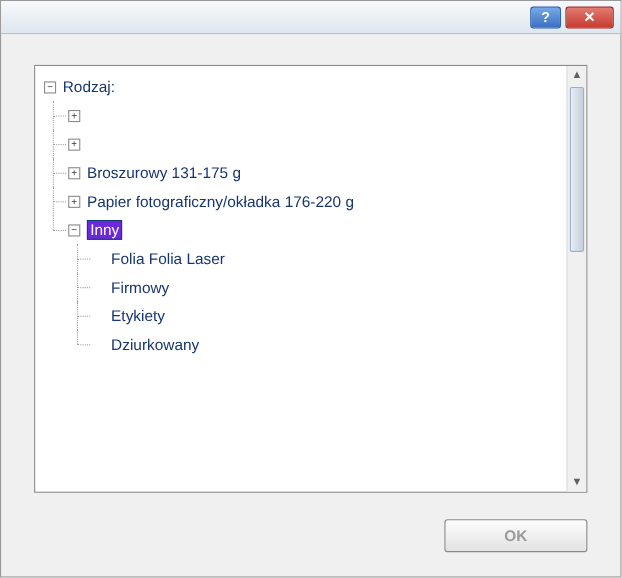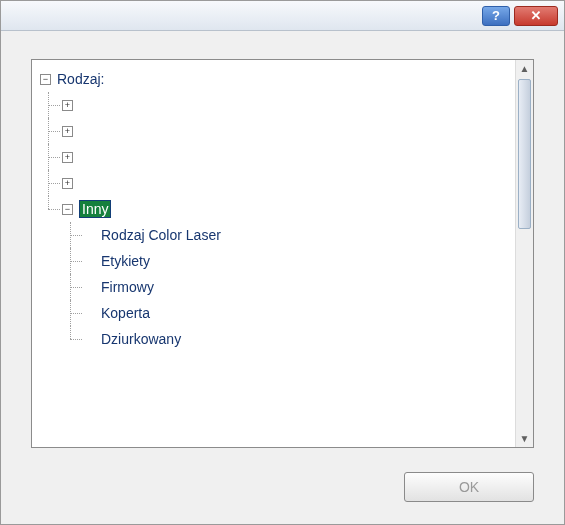--- a/index.html
+++ b/index.html
@@ -153,21 +153,21 @@
     line-height: 1;
     color: #333;
     position: relative;
     z-index: 1;
     flex-shrink: 0;
     cursor: pointer;
   }
   .toggle.hidden { visibility: hidden; }
   .label { cursor: pointer; }
   .label.selected {
-    background: #15803d;
+    background: #6d28d9;
     color: #fff;
     border: 1px solid #123e77;
     padding: 0 2px;
   }
 
   .buttons {
     padding: 16px 30px 22px 0;
     display: flex;
     justify-content: flex-end;
     gap: 18px;
@@ -179,20 +179,21 @@
     border-radius: 3px;
     background: linear-gradient(to bottom, #fdfdfd, #e2e2e2);
     font-family: inherit;
     font-size: 14px;
     color: #333;
     cursor: pointer;
   }
   .btn:disabled {
     color: #9a9a9a;
     cursor: default;
+    font-weight: bold;
   }
 </style>
 </head>
 <body>
 
 <div class="dialog">
 
   <div class="titlebar">
     <div class="tb-btn tb-help">
       <span>?</span>
@@ -222,57 +223,53 @@
 
               <li class="node">
                 <div class="row">
                   <span class="toggle">+</span>
                 </div>
               </li>
 
               <li class="node">
                 <div class="row">
                   <span class="toggle">+</span>
-                </div>
-              </li>
-
-              <li class="node">
-                <div class="row">
-                  <span class="toggle">+</span>
+                  <span class="label">Broszurowy 131-175 g</span>
+                </div>
+              </li>
+
+              <li class="node">
+                <div class="row">
+                  <span class="toggle">+</span>
+                  <span class="label">Papier fotograficzny/okładka 176-220 g</span>
                 </div>
               </li>
 
               <li class="node">
                 <div class="row">
                   <span class="toggle">−</span>
                   <span class="label selected">Inny</span>
                 </div>
                 <ul>
                   <li class="node">
                     <div class="row">
                       <span class="toggle hidden"></span>
-                      <span class="label">Rodzaj Color Laser</span>
+                      <span class="label">Folia Folia Laser</span>
+                    </div>
+                  </li>
+                  <li class="node">
+                    <div class="row">
+                      <span class="toggle hidden"></span>
+                      <span class="label">Firmowy</span>
                     </div>
                   </li>
                   <li class="node">
                     <div class="row">
                       <span class="toggle hidden"></span>
                       <span class="label">Etykiety</span>
-                    </div>
-                  </li>
-                  <li class="node">
-                    <div class="row">
-                      <span class="toggle hidden"></span>
-                      <span class="label">Firmowy</span>
-                    </div>
-                  </li>
-                  <li class="node">
-                    <div class="row">
-                      <span class="toggle hidden"></span>
-                      <span class="label">Koperta</span>
                     </div>
                   </li>
                   <li class="node">
                     <div class="row">
                       <span class="toggle hidden"></span>
                       <span class="label">Dziurkowany</span>
                     </div>
                   </li>
                 </ul>
               </li>

